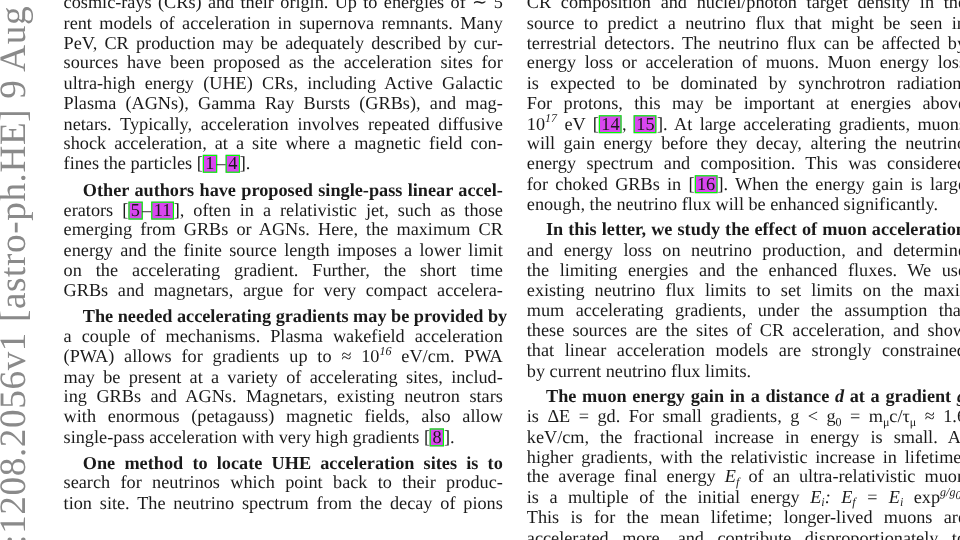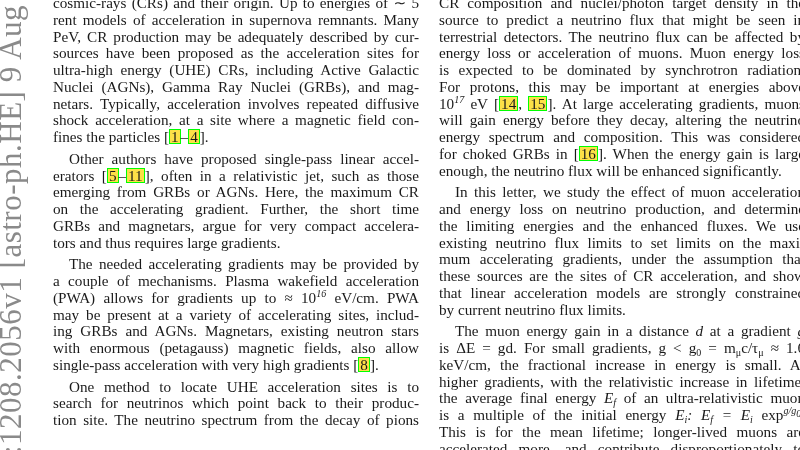--- a/index.html
+++ b/index.html
@@ -57,28 +57,29 @@
       text-align-last: justify;
       text-align: justify;
       height: 16.75px;
       overflow: visible;
     }
     .line.last {
       text-align-last: left;
     }
     .line.indent {
       padding-left: 16px;
+      font-weight: bold;
     }
     .para-gap {
       height: 5px;
     }
     .cite {
       display: inline-block;
       border: 1px solid #00ff00;
-      background: #fde047;
+      background: #d946ef;
       padding: 0 1px;
       line-height: 13px;
       color: #1a1a1a;
     }
     .math { font-style: italic; }
     sup { font-size: 10px; line-height: 0; vertical-align: 6px; font-style: italic; }
     sub { font-size: 10px; line-height: 0; vertical-align: -3px; }
   </style>
 </head>
 <body>
@@ -86,31 +87,31 @@
 <div class="page">
 
   <div class="stamp">v:1208.2056v1  [astro-ph.HE]  9 Aug 2</div>
 
   <div class="col col-left">
     <span class="line">cosmic-rays (CRs) and their origin. Up to energies of ∼ 5</span>
     <span class="line">rent models of acceleration in supernova remnants. Many</span>
     <span class="line">PeV, CR production may be adequately described by cur-</span>
     <span class="line">sources have been proposed as the acceleration sites for</span>
     <span class="line">ultra-high energy (UHE) CRs, including Active Galactic</span>
-    <span class="line">Nuclei (AGNs), Gamma Ray Nuclei (GRBs), and mag-</span>
+    <span class="line">Plasma (AGNs), Gamma Ray Bursts (GRBs), and mag-</span>
     <span class="line">netars. Typically, acceleration involves repeated diffusive</span>
     <span class="line">shock acceleration, at a site where a magnetic field con-</span>
     <span class="line last"><span>fines the particles</span> [<span class="cite">1</span><span>–</span><span class="cite">4</span>].</span>
     <div class="para-gap"></div>
     <span class="line indent">Other authors have proposed single-pass linear accel-</span>
     <span class="line"><span>erators</span> [<span class="cite">5</span><span>–</span><span class="cite">11</span>]<span>, often in a relativistic jet, such as those</span></span>
     <span class="line">emerging from GRBs or AGNs. Here, the maximum CR</span>
+    <span class="line">energy and the finite source length imposes a lower limit</span>
     <span class="line">on the accelerating gradient.  Further, the short time</span>
     <span class="line">GRBs and magnetars, argue for very compact accelera-</span>
-    <span class="line last">tors and thus requires large gradients.</span>
     <div class="para-gap"></div>
     <span class="line indent">The needed accelerating gradients may be provided by</span>
     <span class="line">a couple of mechanisms.  Plasma wakefield acceleration</span>
     <span class="line"><span>(PWA) allows for gradients up to ≈ 10</span><sup>16</sup><span> eV/cm.  PWA</span></span>
     <span class="line">may be present at a variety of accelerating sites, includ-</span>
     <span class="line">ing GRBs and AGNs. Magnetars, existing neutron stars</span>
     <span class="line">with enormous (petagauss) magnetic fields, also allow</span>
     <span class="line last"><span>single-pass acceleration with very high gradients</span> [<span class="cite">8</span>].</span>
     <div class="para-gap"></div>
     <span class="line indent">One method to locate UHE acceleration sites is to</span>

